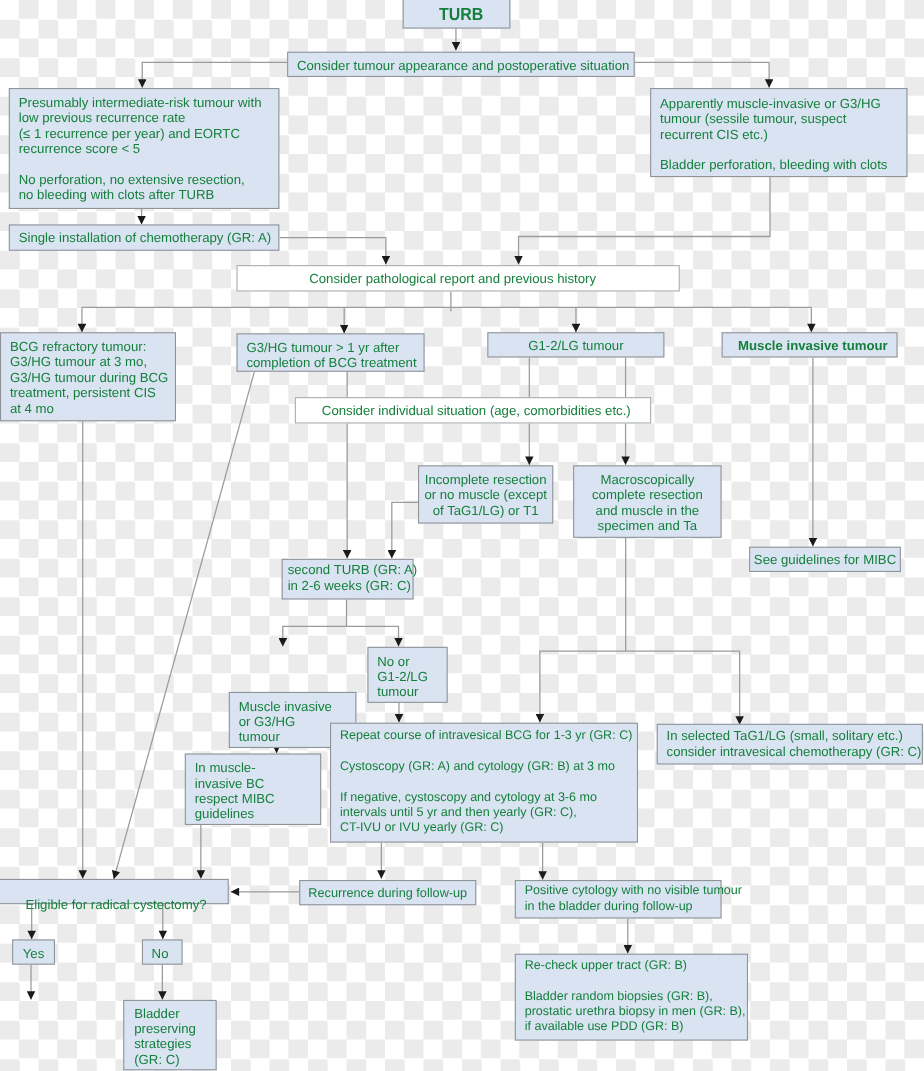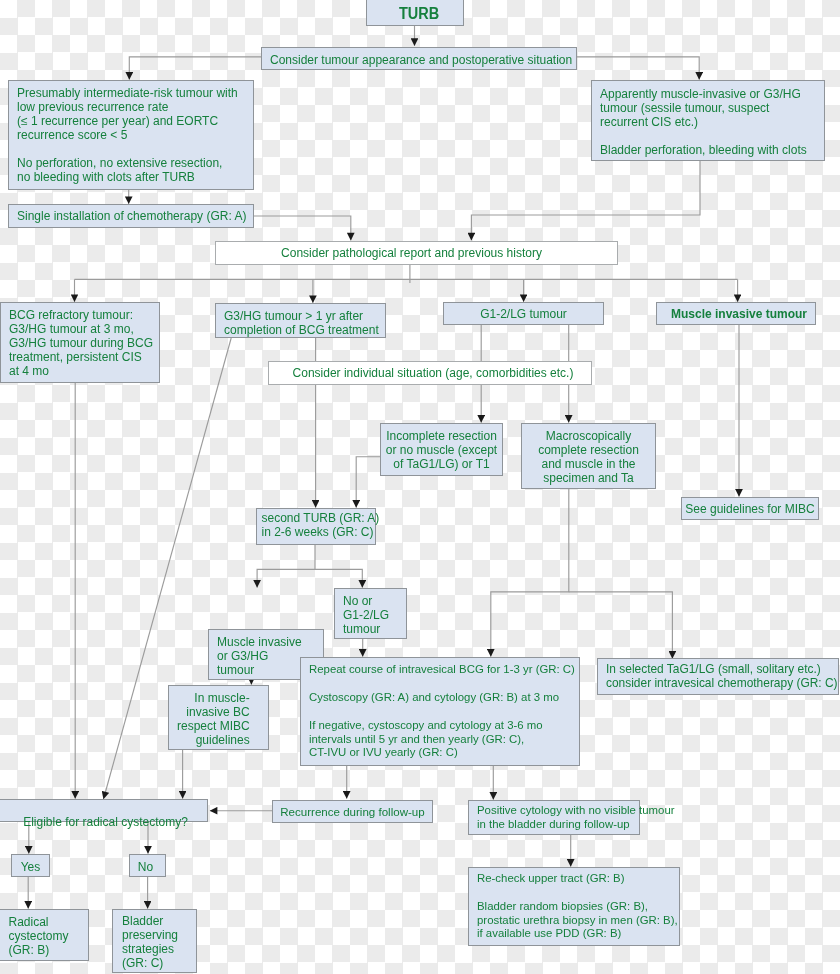--- a/index.html
+++ b/index.html
@@ -160,21 +160,21 @@
 or G3/HG
 tumour</span>
   </div>
 
   <div class="node" style="left:334px;top:588px;width:73px;height:51px;">
     <span class="t">No or
 G1-2/LG
 tumour</span>
   </div>
 
-  <div class="node" style="left:168px;top:685px;width:101px;height:65px;text-align:right;">
+  <div class="node" style="left:168px;top:685px;width:124px;height:65px;">
     <span class="t">In muscle-
 invasive BC
 respect MIBC
 guidelines</span>
   </div>
 
   <div class="node s11" style="left:300px;top:657px;width:280px;height:109px;">
     <span class="t" style="top:5.3px;">Repeat course of intravesical BCG for 1-3 yr (GR: C)
 
 Cystoscopy (GR: A) and cytology (GR: B) at 3 mo
@@ -190,38 +190,33 @@
   </div>
 
   <div class="node ctr" style="left:-1px;top:799px;width:209px;height:23px;">
     <span class="t" style="top:15px;transform:translateX(2px);">Eligible for radical cystectomy?</span>
   </div>
 
   <div class="node ctr s115" style="left:272px;top:800px;width:161px;height:23px;">
     <span class="t" style="top:4px;">Recurrence during follow-up</span>
   </div>
 
-  <div class="node s11" style="left:468px;top:800px;width:172px;height:35px;">
+  <div class="node s11" style="left:468px;top:800px;width:188px;height:35px;">
     <span class="t" style="top:3.1px;">Positive cytology with no visible tumour
 in the bladder during follow-up</span>
   </div>
 
   <div class="node ctr" style="left:11px;top:854px;width:39px;height:23px;">
     <span class="t" style="top:5px;">Yes</span>
   </div>
 
   <div class="node ctr" style="left:129px;top:854px;width:37px;height:23px;">
     <span class="t" style="top:5px;transform:translateX(-2px);">No</span>
   </div>
 
-  <div class="node" style="left:-1px;top:909px;width:90px;height:52px;">
-    <span class="t" style="left:8.5px;">Radical
-cystectomy
-(GR: B)</span>
-  </div>
 
   <div class="node s11" style="left:468px;top:867px;width:212px;height:79px;">
     <span class="t" style="top:4.1px;">Re-check upper tract (GR: B)
 
 Bladder random biopsies (GR: B),
 prostatic urethra biopsy in men (GR: B),
 if available use PDD (GR: B)</span>
   </div>
 
   <div class="node" style="left:112px;top:909px;width:85px;height:64px;">

